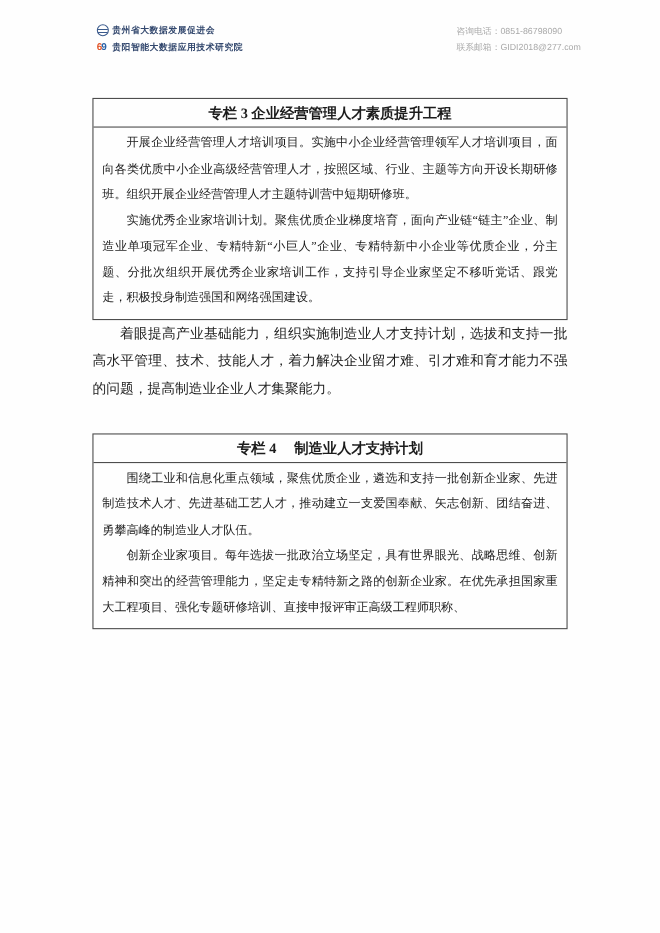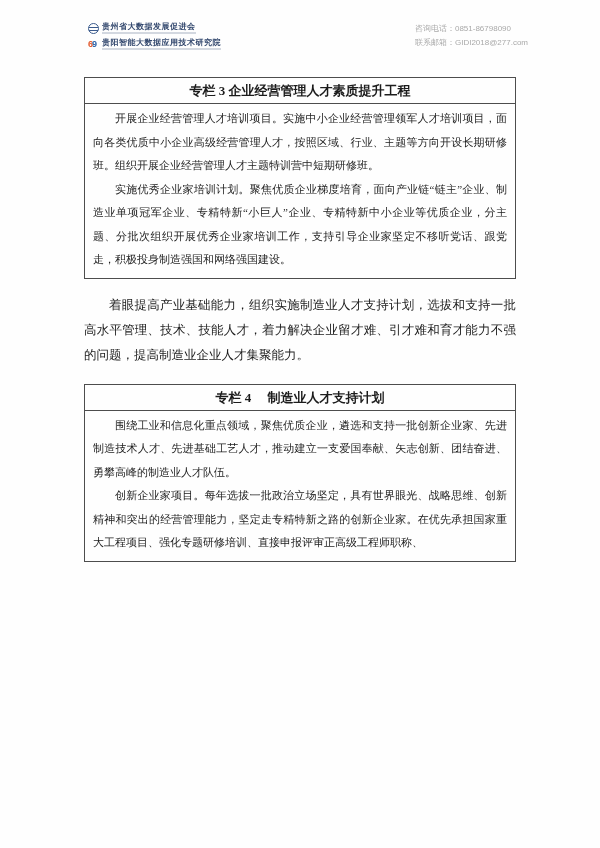--- a/index.html
+++ b/index.html
@@ -40,21 +40,21 @@
   }
   .gomark {
     border-radius: 0;
     background: transparent;
     font-family: "Liberation Sans", sans-serif;
     font-size: 9px; font-weight: bold; line-height: 11px;
     color: #e2562a;
     letter-spacing: -1px;
   }
   .gomark span { color: #2a62a8; }
-  .logo-text-block { display: flex; flex-direction: column; }
+  .logo-text-block { display: flex; flex-direction: row; }
   .logo-text {
     font-size: 8px;
     line-height: 9px;
     letter-spacing: 0.5px;
     color: #33486e;
     font-weight: bold;
     white-space: nowrap;
   }
   .logo-subline {
     margin-top: 1px;
@@ -79,32 +79,32 @@
   }
   .para {
     font-size: 12.5px;
     line-height: 25px;
     text-align: justify;
     text-justify: inter-ideograph;
   }
   .indent { text-indent: 2em; }
   .column-box {
     border: 1px solid #4d4d4d;
-    margin-top: 16px;
+    margin-top: 28px;
   }
   .box-title {
     text-align: center;
     font-weight: bold;
     font-size: 13px;
     line-height: 25px;
     border-bottom: 1px solid #4d4d4d;
   }
   .box-body { padding: 3px 8px 6px 8px; }
   .box-body .para { line-height: 23.5px; font-size: 11px; }
-  .gap-after-box { margin-top: 14px; }
+  .gap-after-box { }
   
   .footer {
     position: absolute;
     left: 0; right: 0;
     top: 788px;
     text-align: center;
     font-size: 11px;
     color: #2b2b2b;
     letter-spacing: 1px;
   }

